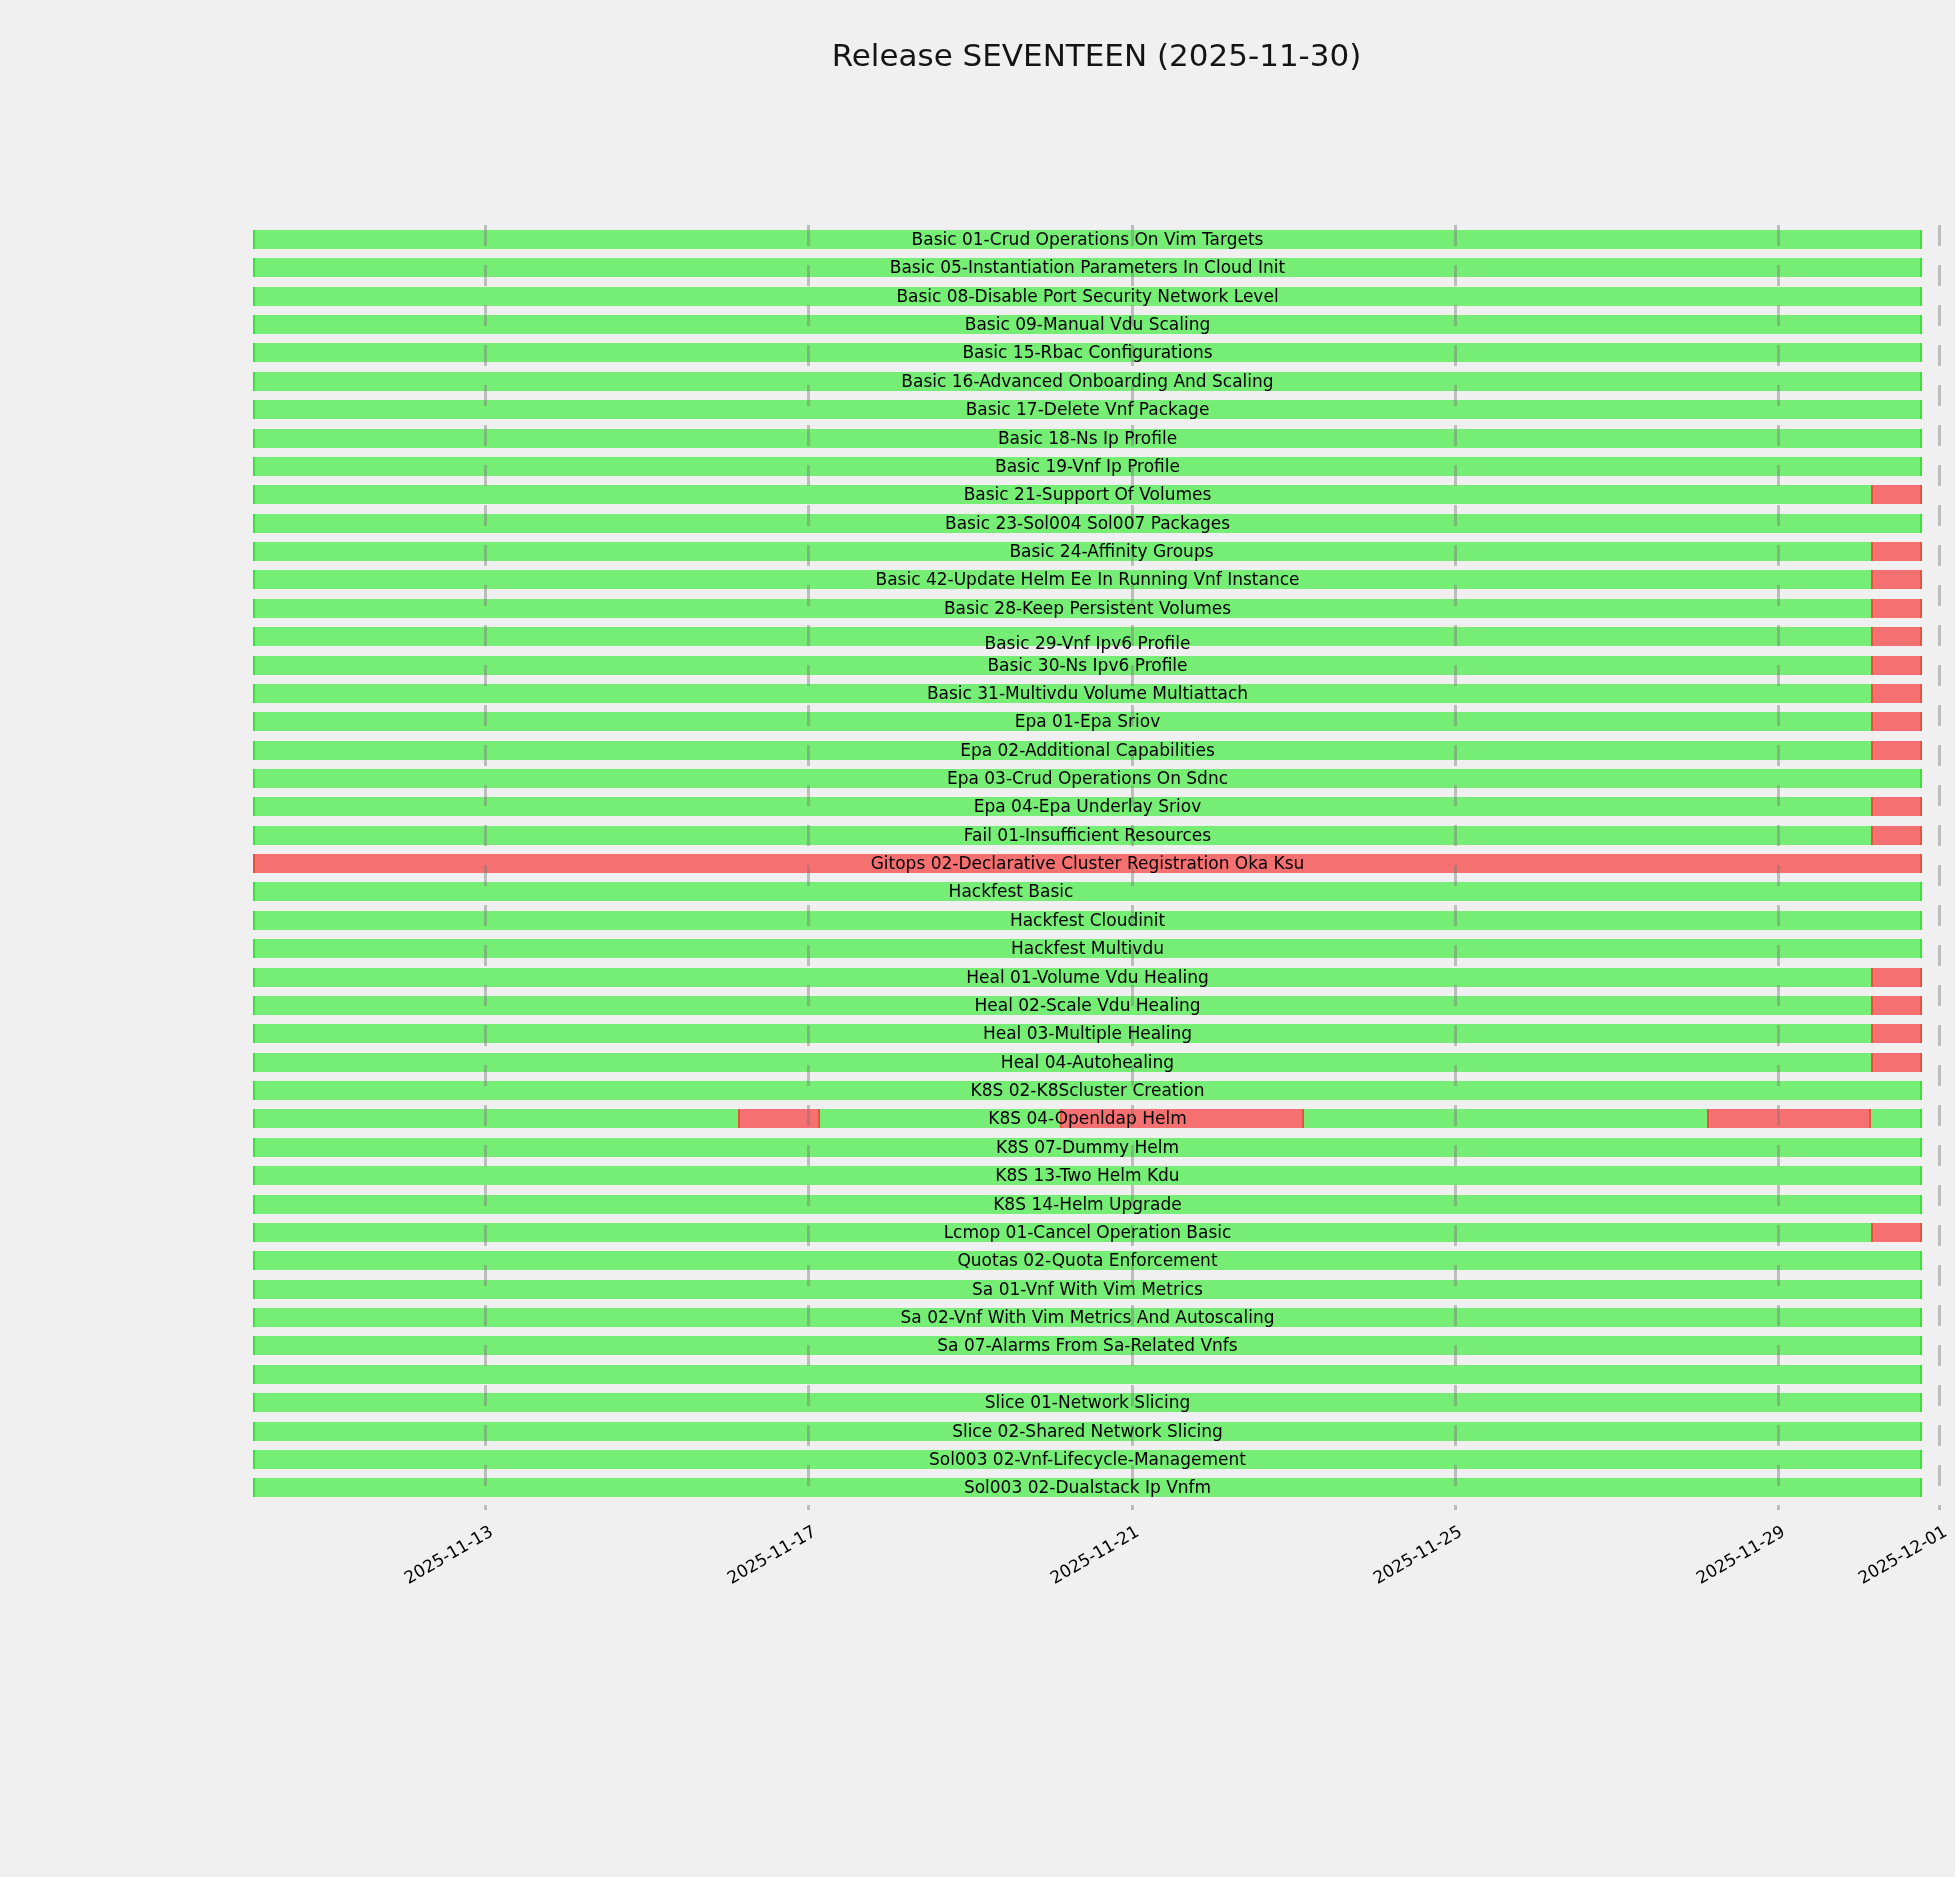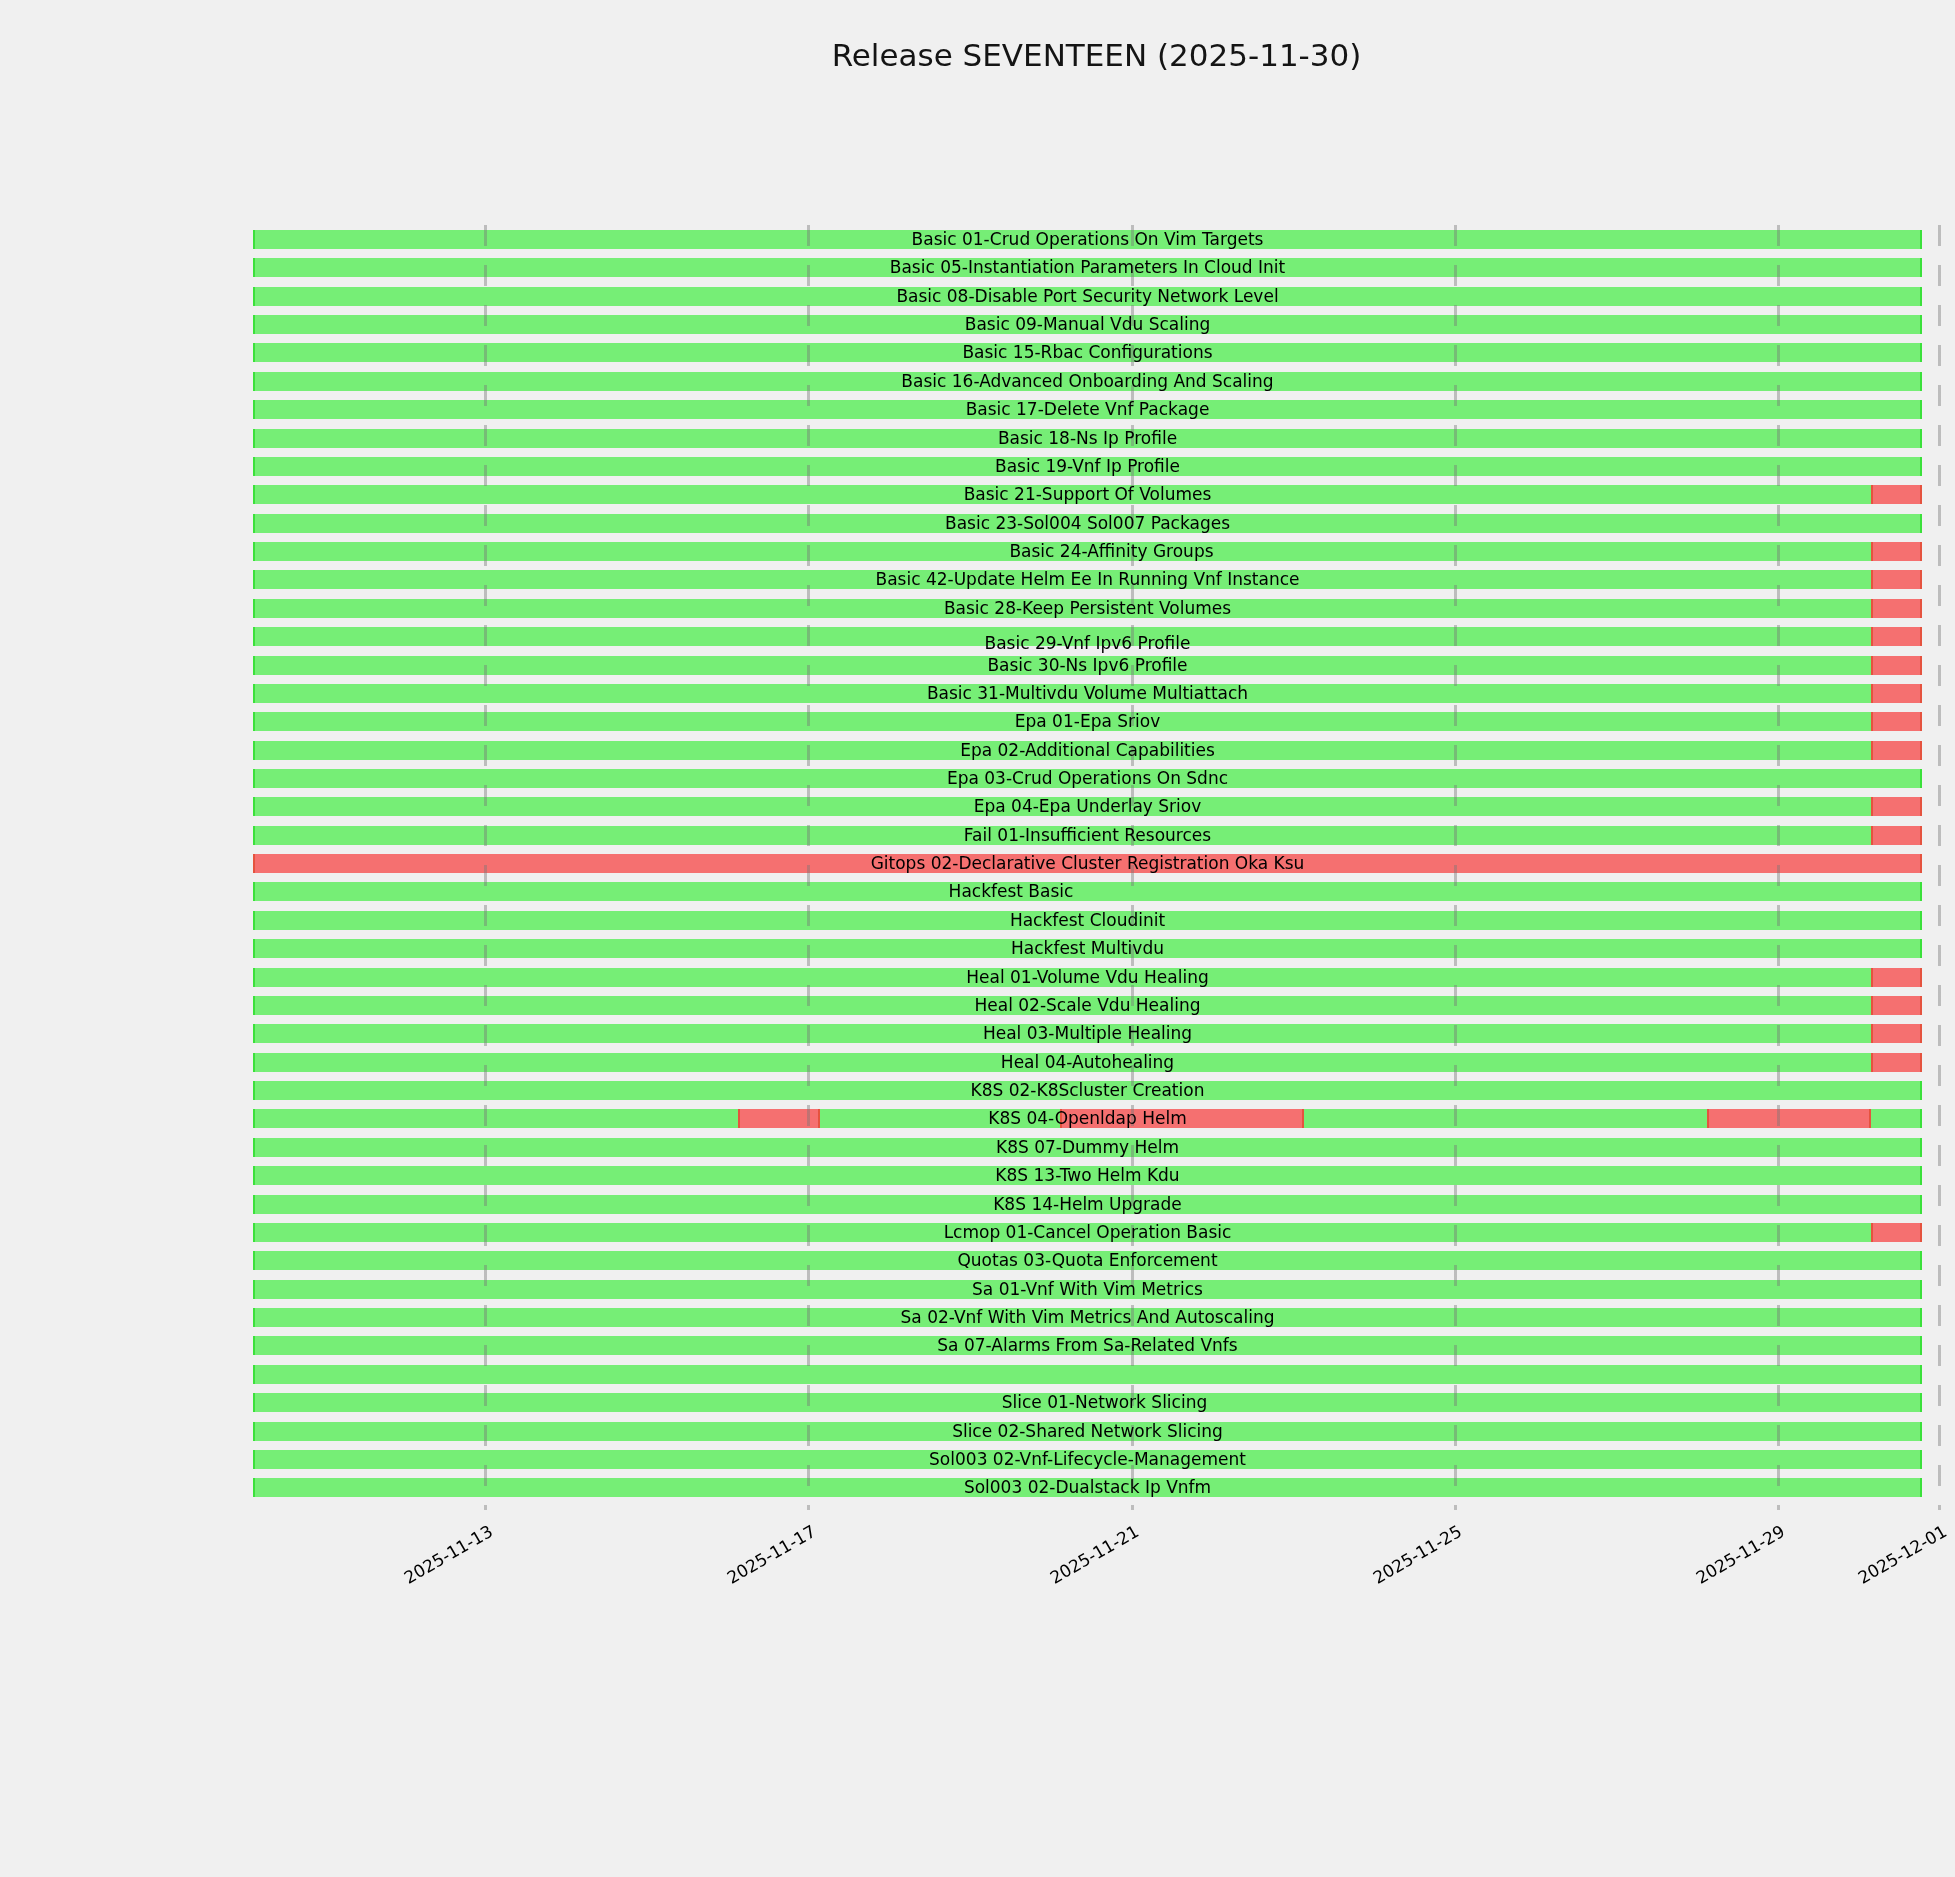--- a/index.html
+++ b/index.html
@@ -137,30 +137,30 @@
       <div class="bar" style="top: 1138px; left: 253px; width: 1669px; background: rgb(118, 238, 118); border-left-color: rgb(59, 225, 59); border-right-color: rgb(59, 225, 59);"></div>
       <div class="row-label" style="top: 1138px; left: 253px; width: 1669px; color: rgb(0, 0, 0);">K8S 07-Dummy Helm</div>
       <div class="bar" style="top: 1166px; left: 253px; width: 1669px; background: rgb(118, 238, 118); border-left-color: rgb(59, 225, 59); border-right-color: rgb(59, 225, 59);"></div>
       <div class="row-label" style="top: 1166px; left: 253px; width: 1669px; color: rgb(0, 0, 0);">K8S 13-Two Helm Kdu</div>
       <div class="bar" style="top: 1195px; left: 253px; width: 1669px; background: rgb(118, 238, 118); border-left-color: rgb(59, 225, 59); border-right-color: rgb(59, 225, 59);"></div>
       <div class="row-label" style="top: 1195px; left: 253px; width: 1669px; color: rgb(0, 0, 0);">K8S 14-Helm Upgrade</div>
       <div class="bar" style="top: 1223px; left: 253px; width: 1669px; background: rgb(118, 238, 118); border-left-color: rgb(59, 225, 59); border-right-color: rgb(59, 225, 59);"></div>
       <div class="fail-seg" style="top: 1223px; left: 1871px; width: 51px; background: rgb(245, 112, 112); border-left-color: rgb(229, 83, 63); border-right-color: rgb(229, 83, 63);"></div>
       <div class="row-label" style="top: 1223px; left: 253px; width: 1669px; color: rgb(0, 0, 0);">Lcmop 01-Cancel Operation Basic</div>
       <div class="bar" style="top: 1251px; left: 253px; width: 1669px; background: rgb(118, 238, 118); border-left-color: rgb(59, 225, 59); border-right-color: rgb(59, 225, 59);"></div>
-      <div class="row-label" style="top: 1251px; left: 253px; width: 1669px; color: rgb(0, 0, 0);">Quotas 03-Quota Enforcement</div>
+      <div class="row-label" style="top: 1251px; left: 253px; width: 1669px; color: rgb(0, 0, 0);">Quotas 02-Quota Enforcement</div>
       <div class="bar" style="top: 1280px; left: 253px; width: 1669px; background: rgb(118, 238, 118); border-left-color: rgb(59, 225, 59); border-right-color: rgb(59, 225, 59);"></div>
       <div class="row-label" style="top: 1280px; left: 253px; width: 1669px; color: rgb(0, 0, 0);">Sa 01-Vnf With Vim Metrics</div>
       <div class="bar" style="top: 1308px; left: 253px; width: 1669px; background: rgb(118, 238, 118); border-left-color: rgb(59, 225, 59); border-right-color: rgb(59, 225, 59);"></div>
       <div class="row-label" style="top: 1308px; left: 253px; width: 1669px; color: rgb(0, 0, 0);">Sa 02-Vnf With Vim Metrics And Autoscaling</div>
       <div class="bar" style="top: 1336px; left: 253px; width: 1669px; background: rgb(118, 238, 118); border-left-color: rgb(59, 225, 59); border-right-color: rgb(59, 225, 59);"></div>
       <div class="row-label" style="top: 1336px; left: 253px; width: 1669px; color: rgb(0, 0, 0);">Sa 07-Alarms From Sa-Related Vnfs</div>
       <div class="bar" style="top: 1365px; left: 253px; width: 1669px; background: rgb(118, 238, 118); border-left-color: rgb(59, 225, 59); border-right-color: rgb(59, 225, 59);"></div>
       <div class="bar" style="top: 1393px; left: 253px; width: 1669px; background: rgb(118, 238, 118); border-left-color: rgb(59, 225, 59); border-right-color: rgb(59, 225, 59);"></div>
-      <div class="row-label" style="top: 1393px; left: 253px; width: 1669px; color: rgb(0, 0, 0); margin-left: 17px;">Slice 01-Network Slicing</div>
+      <div class="row-label" style="top: 1393px; left: 253px; width: 1669px; color: rgb(0, 0, 0);">Slice 01-Network Slicing</div>
       <div class="bar" style="top: 1422px; left: 253px; width: 1669px; background: rgb(118, 238, 118); border-left-color: rgb(59, 225, 59); border-right-color: rgb(59, 225, 59);"></div>
       <div class="row-label" style="top: 1422px; left: 253px; width: 1669px; color: rgb(0, 0, 0);">Slice 02-Shared Network Slicing</div>
       <div class="bar" style="top: 1450px; left: 253px; width: 1669px; background: rgb(118, 238, 118); border-left-color: rgb(59, 225, 59); border-right-color: rgb(59, 225, 59);"></div>
       <div class="row-label" style="top: 1450px; left: 253px; width: 1669px; color: rgb(0, 0, 0);">Sol003 02-Vnf-Lifecycle-Management</div>
       <div class="bar" style="top: 1478px; left: 253px; width: 1669px; background: rgb(118, 238, 118); border-left-color: rgb(59, 225, 59); border-right-color: rgb(59, 225, 59);"></div>
       <div class="row-label" style="top: 1478px; left: 253px; width: 1669px; color: rgb(0, 0, 0);">Sol003 02-Dualstack Ip Vnfm</div>
       <div class="gridline" style="left: 484px; top: 225px; height: 1285px;"></div>
       <div class="gridline" style="left: 807px; top: 225px; height: 1285px;"></div>
       <div class="gridline" style="left: 1131px; top: 225px; height: 1285px;"></div>
       <div class="gridline" style="left: 1454px; top: 225px; height: 1285px;"></div>

